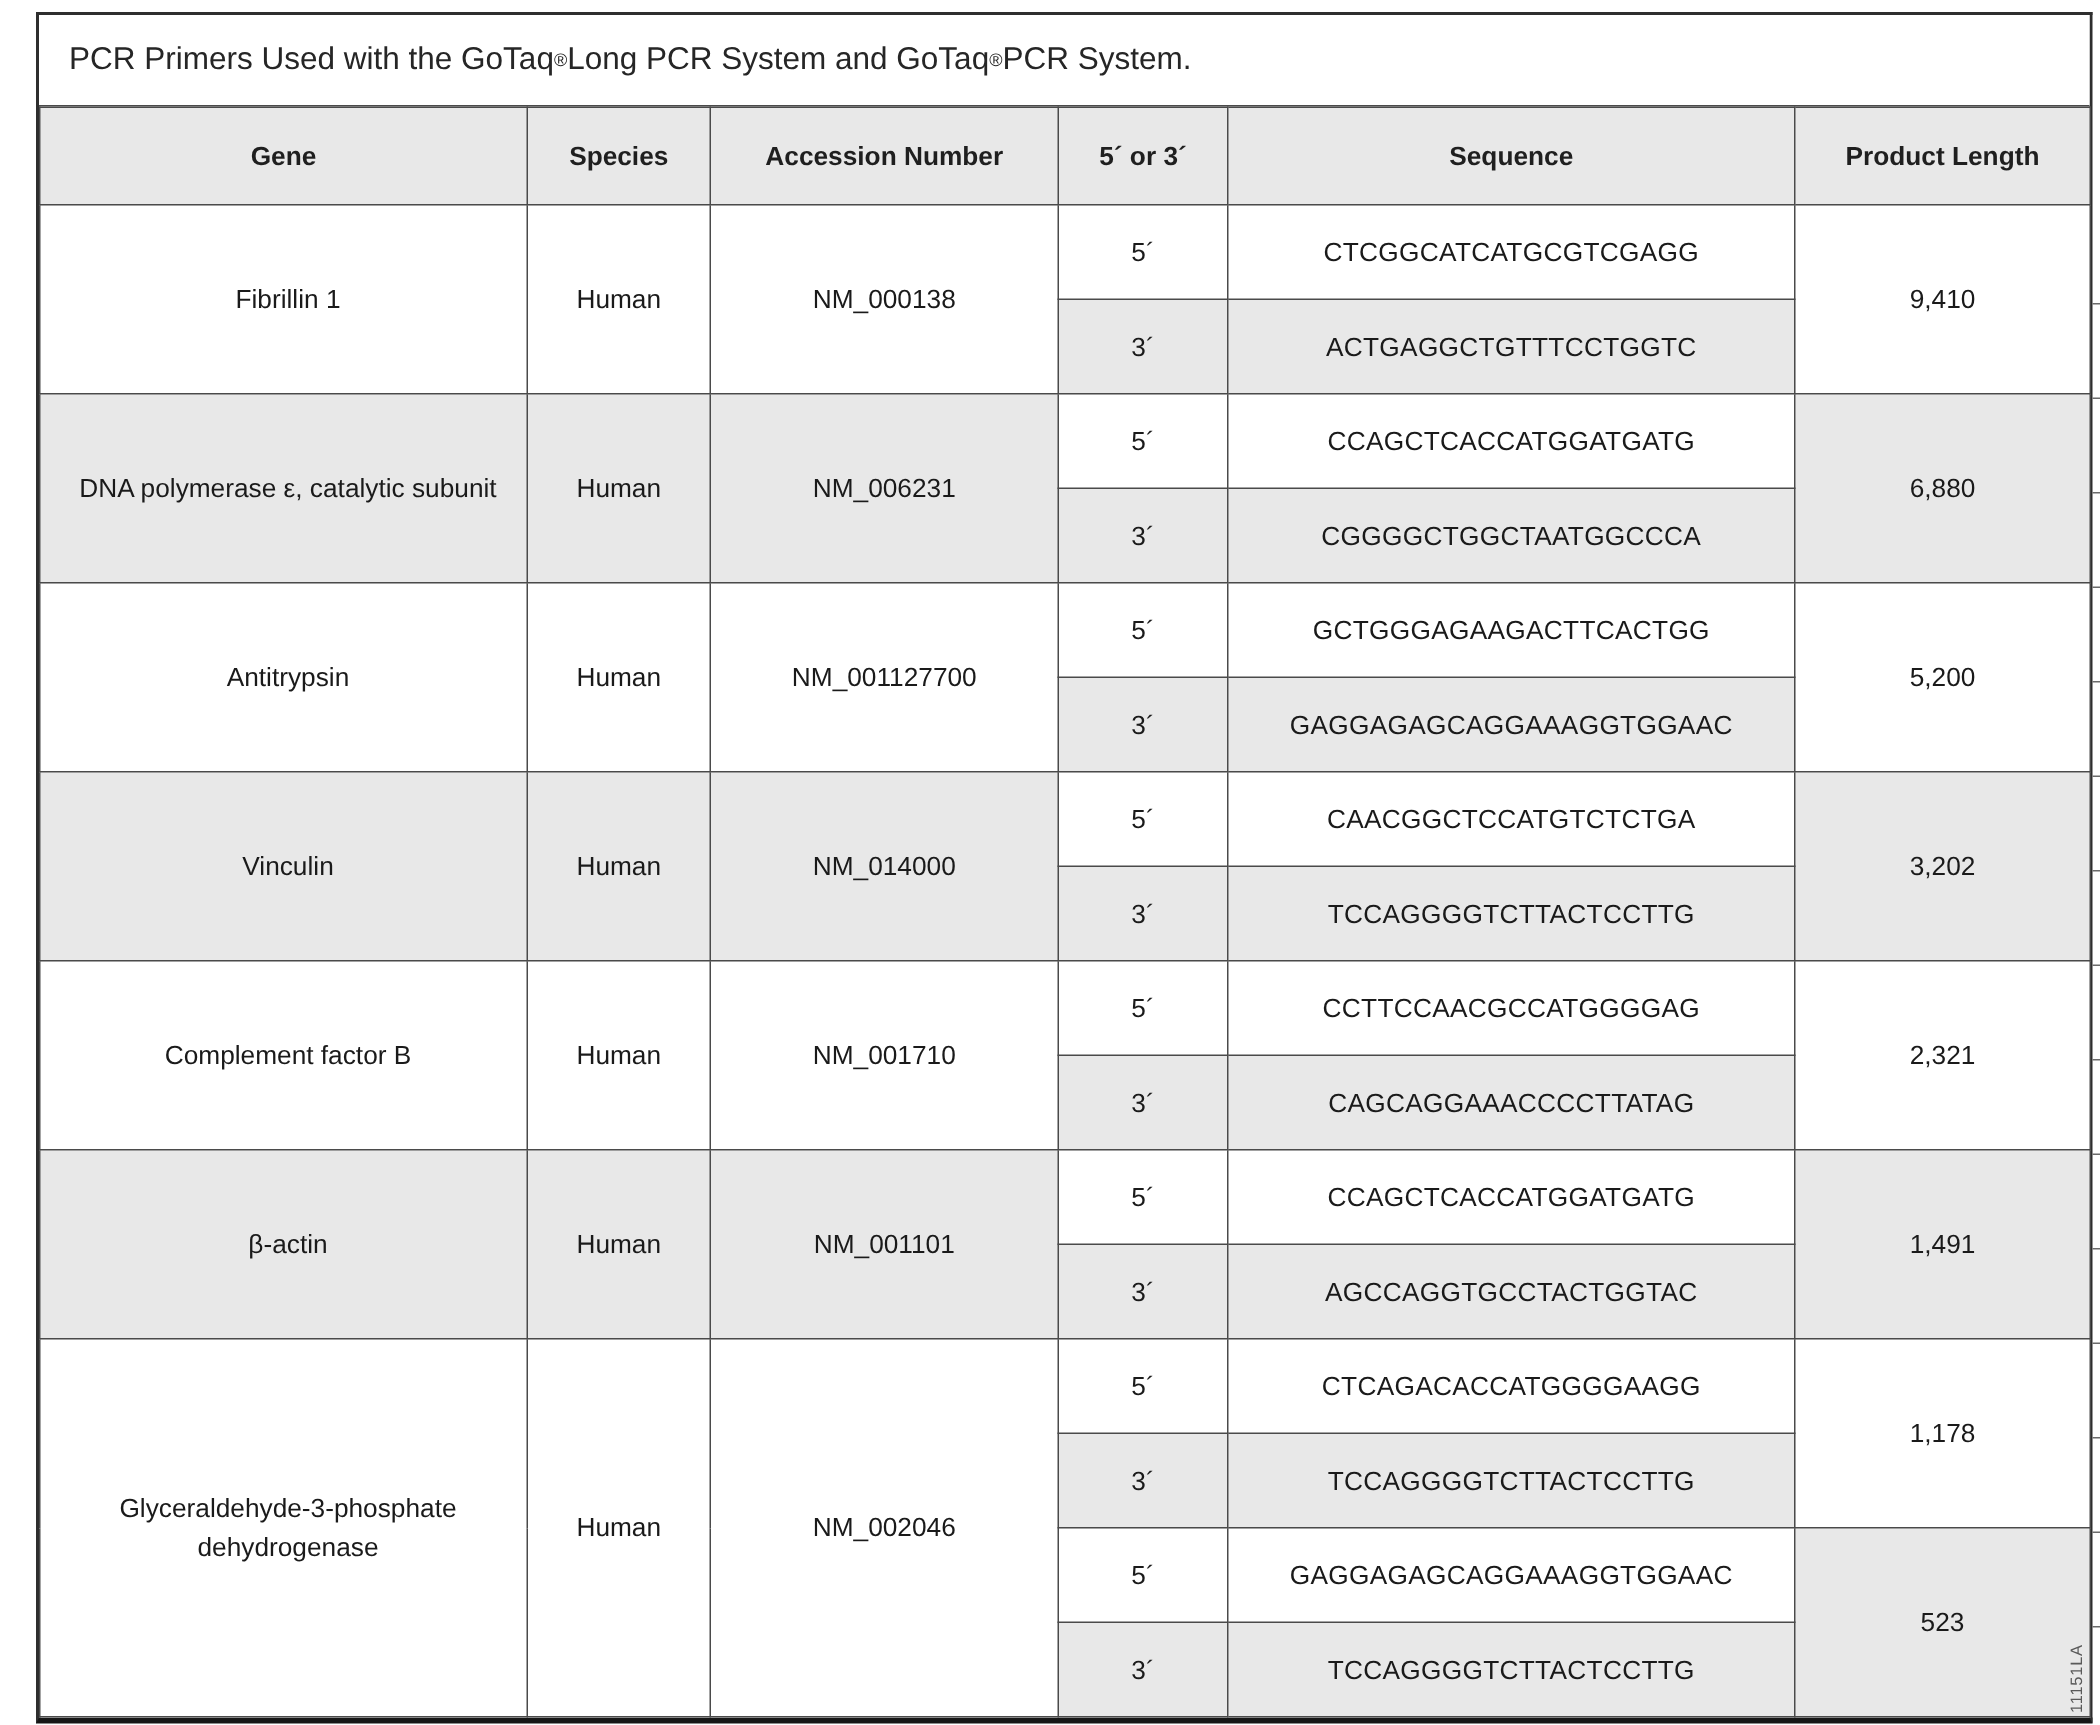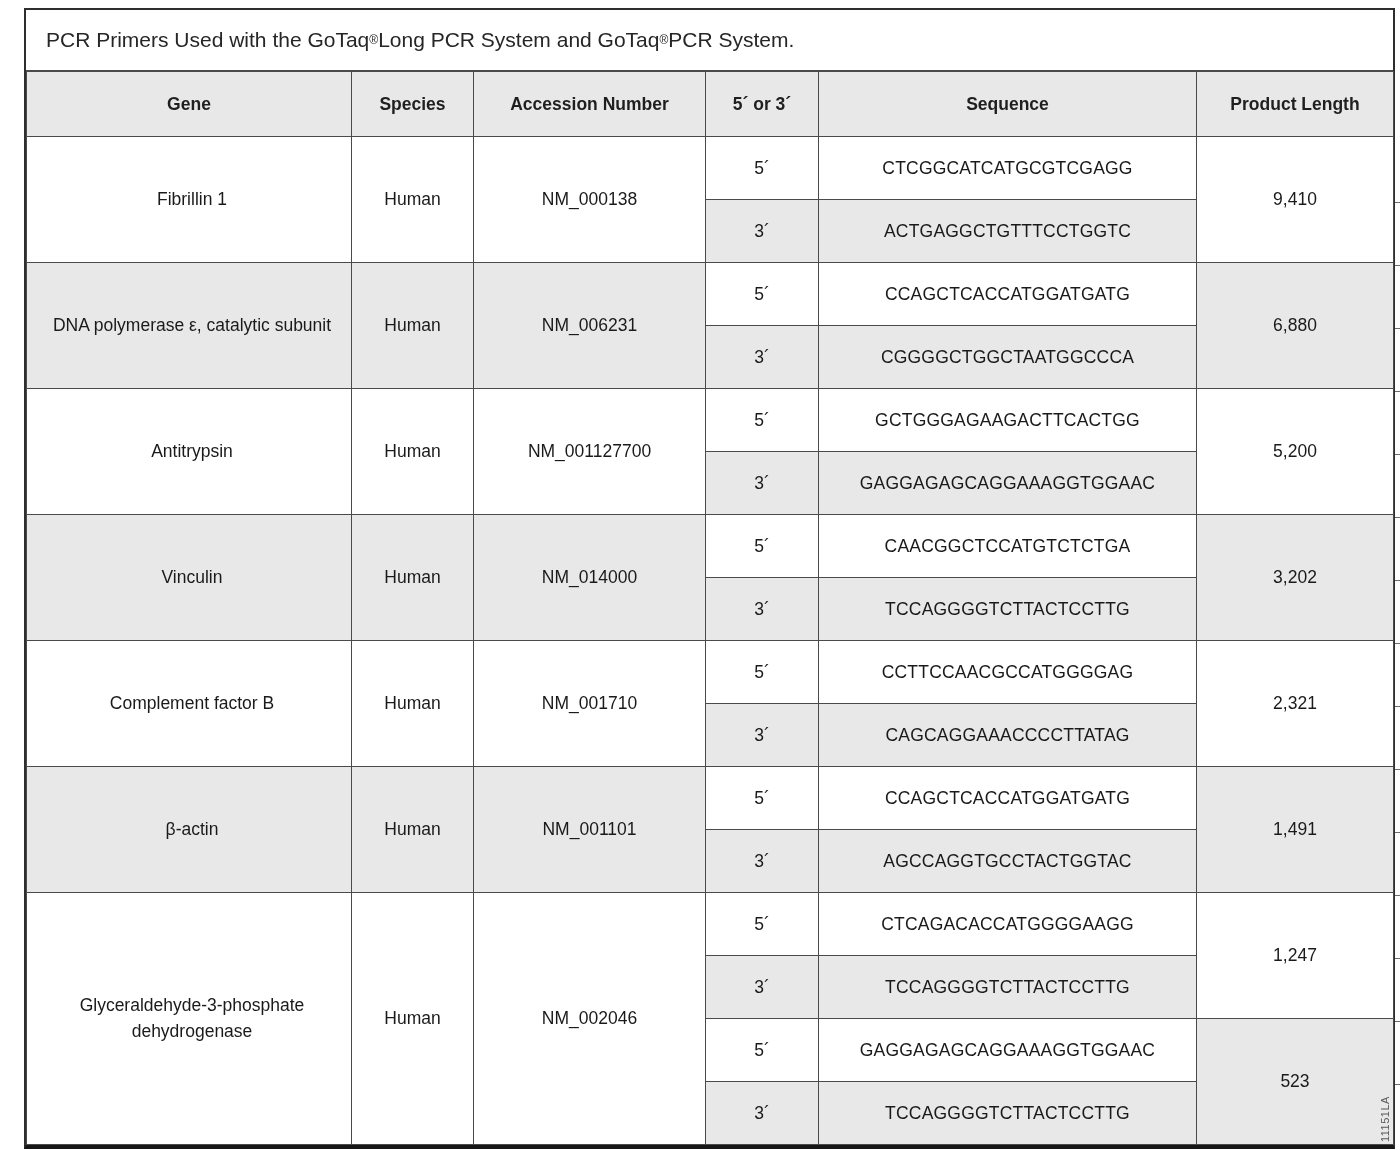--- a/index.html
+++ b/index.html
@@ -143,21 +143,21 @@
         <tr>
           <td class="prime shade">3´</td>
           <td class="seq shade">AGCCAGGTGCCTACTGGTAC</td>
         </tr>
         <tr>
           <td rowspan="4" class="gene">Glyceraldehyde-3-phosphate dehydrogenase</td>
           <td rowspan="4" class="">Human</td>
           <td rowspan="4" class="">NM_002046</td>
           <td class="prime">5´</td>
           <td class="seq">CTCAGACACCATGGGGAAGG</td>
-          <td rowspan="2" class="">1,247</td>
+          <td rowspan="2" class="">1,178</td>
         </tr>
         <tr>
           <td class="prime shade">3´</td>
           <td class="seq shade">TCCAGGGGTCTTACTCCTTG</td>
         </tr>
         <tr>
           <td class="prime">5´</td>
           <td class="seq">GAGGAGAGCAGGAAAGGTGGAAC</td>
           <td rowspan="2" class="shade">523</td>
         </tr>

